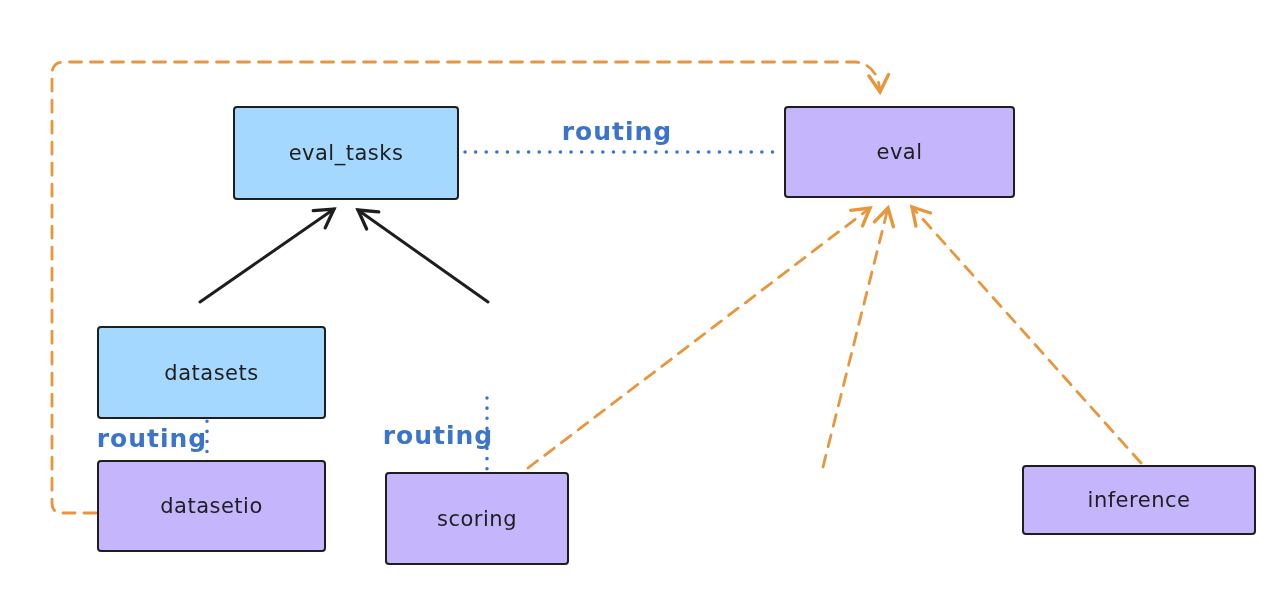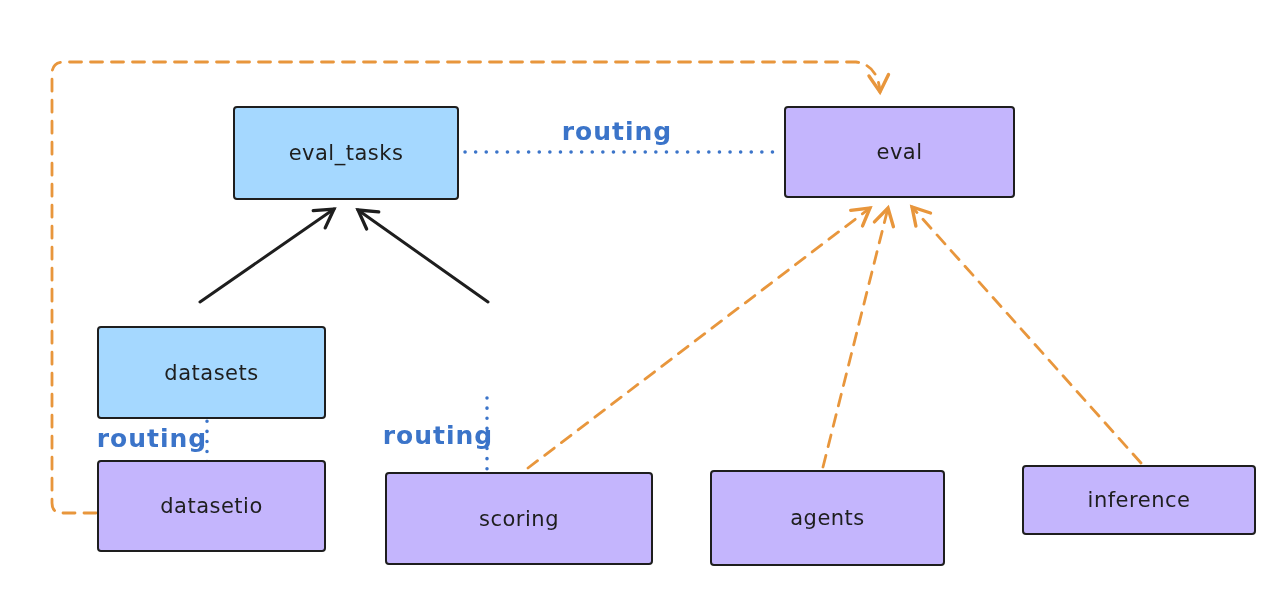--- a/index.html
+++ b/index.html
@@ -88,27 +88,24 @@
 
   <div class="node blue" style="left:97px; top:305px; width:229px; height:93px;margin-top:21px;">
     <span class="node-label">datasets</span>
   </div>
 
 
   <div class="node green" style="left:97px; top:460px; width:229px; height:92px;">
     <span class="node-label">datasetio</span>
   </div>
 
-  <div class="node green" style="left:385px; top:472px; width:268px; height:93px;">
+  <div class="node green" style="left:385px; top:472px; width:184px; height:93px;">
     <span class="node-label">scoring</span>
   </div>
 
-  <div class="node green" style="left:710px; top:470px; width:235px; height:96px;">
-    <span class="node-label">agents</span>
-  </div>
 
   <div class="node green" style="left:1022px; top:465px; width:234px; height:70px;">
     <span class="node-label">inference</span>
   </div>
 
   <span class="edge-label" style="left:617px; top:117px;">routing</span>
 
   <span class="edge-label" style="left:152px; top:424px;">routing</span>
 
   <span class="edge-label" style="left:438px; top:421px;">routing</span>

